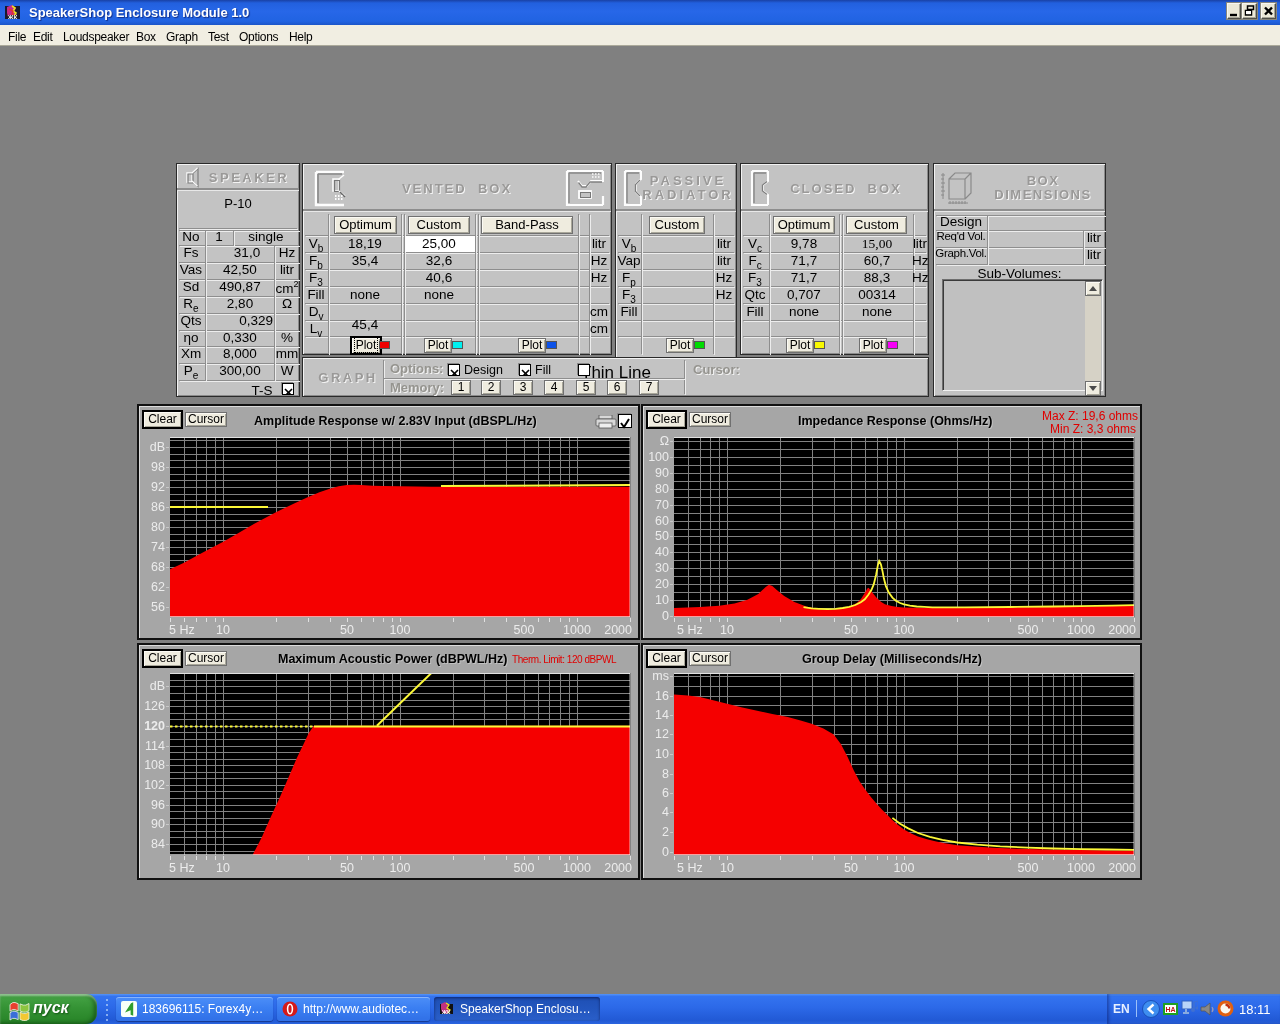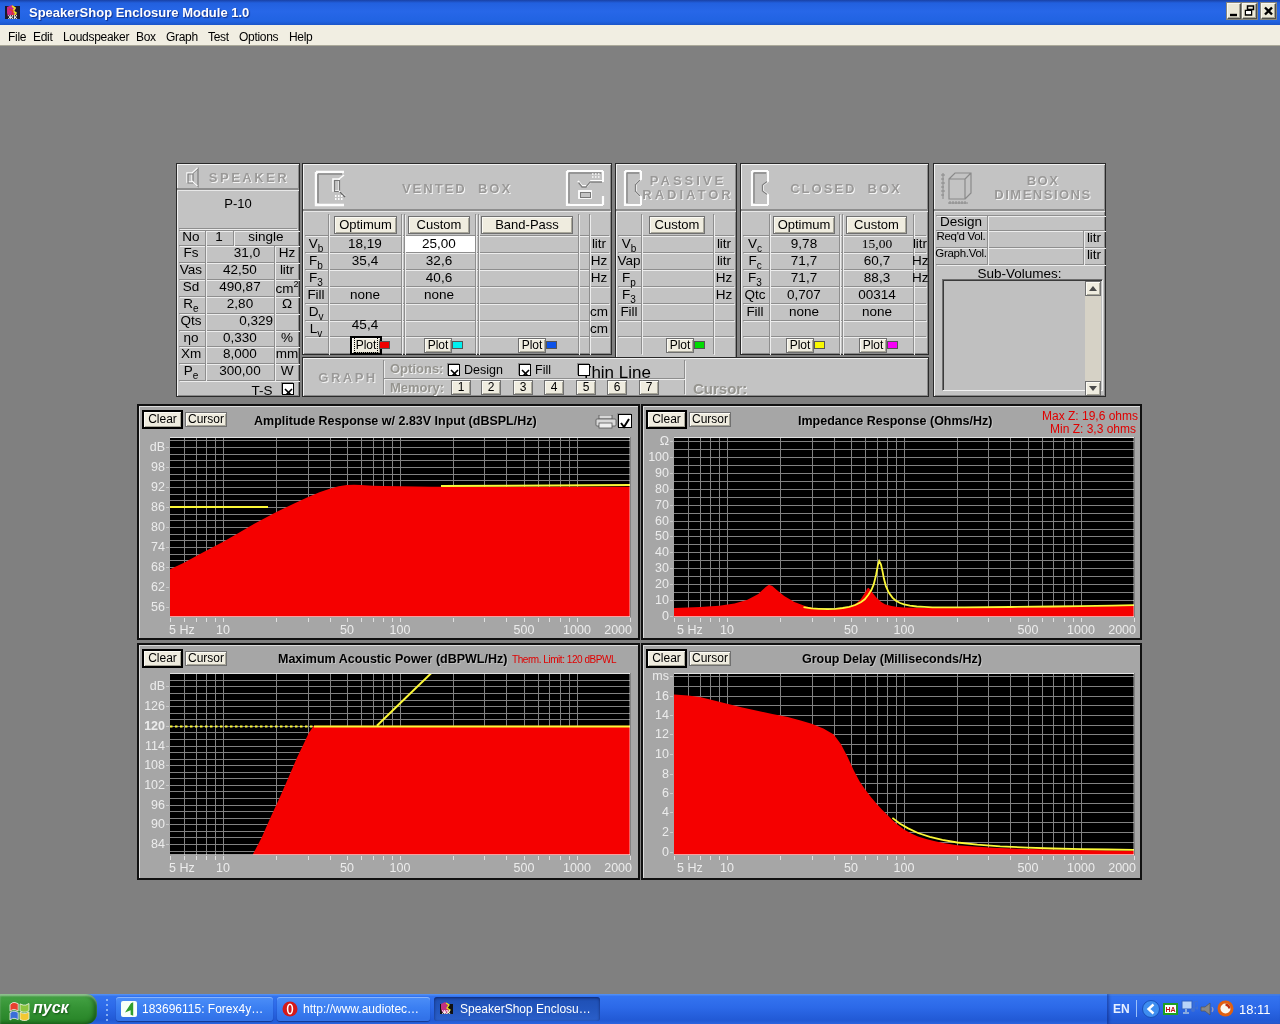--- a/index.html
+++ b/index.html
@@ -299,21 +299,21 @@
  <div class="abs" style="left:232px;top:5px;font-size:12.5px">Fill</div>
  <div class="cb" style="left:275px;top:6px"></div>
  <div class="abs" style="left:278px;top:5px;font-size:17px">Thin Line</div>
  <div class="btn" style="left:148px;top:22px;width:20px;height:15px;line-height:13px;font-size:12px">1</div>
     <div class="btn" style="left:178px;top:22px;width:20px;height:15px;line-height:13px;font-size:12px">2</div>
     <div class="btn" style="left:210px;top:22px;width:20px;height:15px;line-height:13px;font-size:12px">3</div>
     <div class="btn" style="left:241px;top:22px;width:20px;height:15px;line-height:13px;font-size:12px">4</div>
     <div class="btn" style="left:273px;top:22px;width:20px;height:15px;line-height:13px;font-size:12px">5</div>
     <div class="btn" style="left:304px;top:22px;width:20px;height:15px;line-height:13px;font-size:12px">6</div>
     <div class="btn" style="left:336px;top:22px;width:20px;height:15px;line-height:13px;font-size:12px">7</div>
- <div class="emboss abs" style="left:390px;top:22px;font-size:15px">Cursor:</div>
+ <div class="emboss abs" style="left:390px;top:4px;font-size:13px">Cursor:</div>
 </div>
 
 <div class="panel abs" style="left:933px;top:163px;width:173px;height:234px">
  <div class="phead" style="height:47px"></div>
  <div class="ptitle abs" style="left:48px;top:10px;width:122px;line-height:14px;letter-spacing:1.5px">BOX DIMENSIONS</div>
  <svg class="abs" style="left:6px;top:5px" width="38" height="38" viewBox="0 0 38 38">
   <path d="M3 4v26M1 6h4M1 10h3M1 14h4M1 18h3M1 22h4M1 26h3" stroke="#8A8A8A" fill="none"></path>
   <path d="M9 10h16v20H9z M9 10l6-6h16v20l-6 6M25 10l6-6M25 30l6-6V4" fill="none" stroke="#8A8A8A" stroke-width="1.2"></path>
   <path d="M8 34h20M10 32v3M13 32v3M16 32v3M19 32v3M22 32v3M25 32v3" stroke="#8A8A8A" fill="none"></path>
  </svg>

